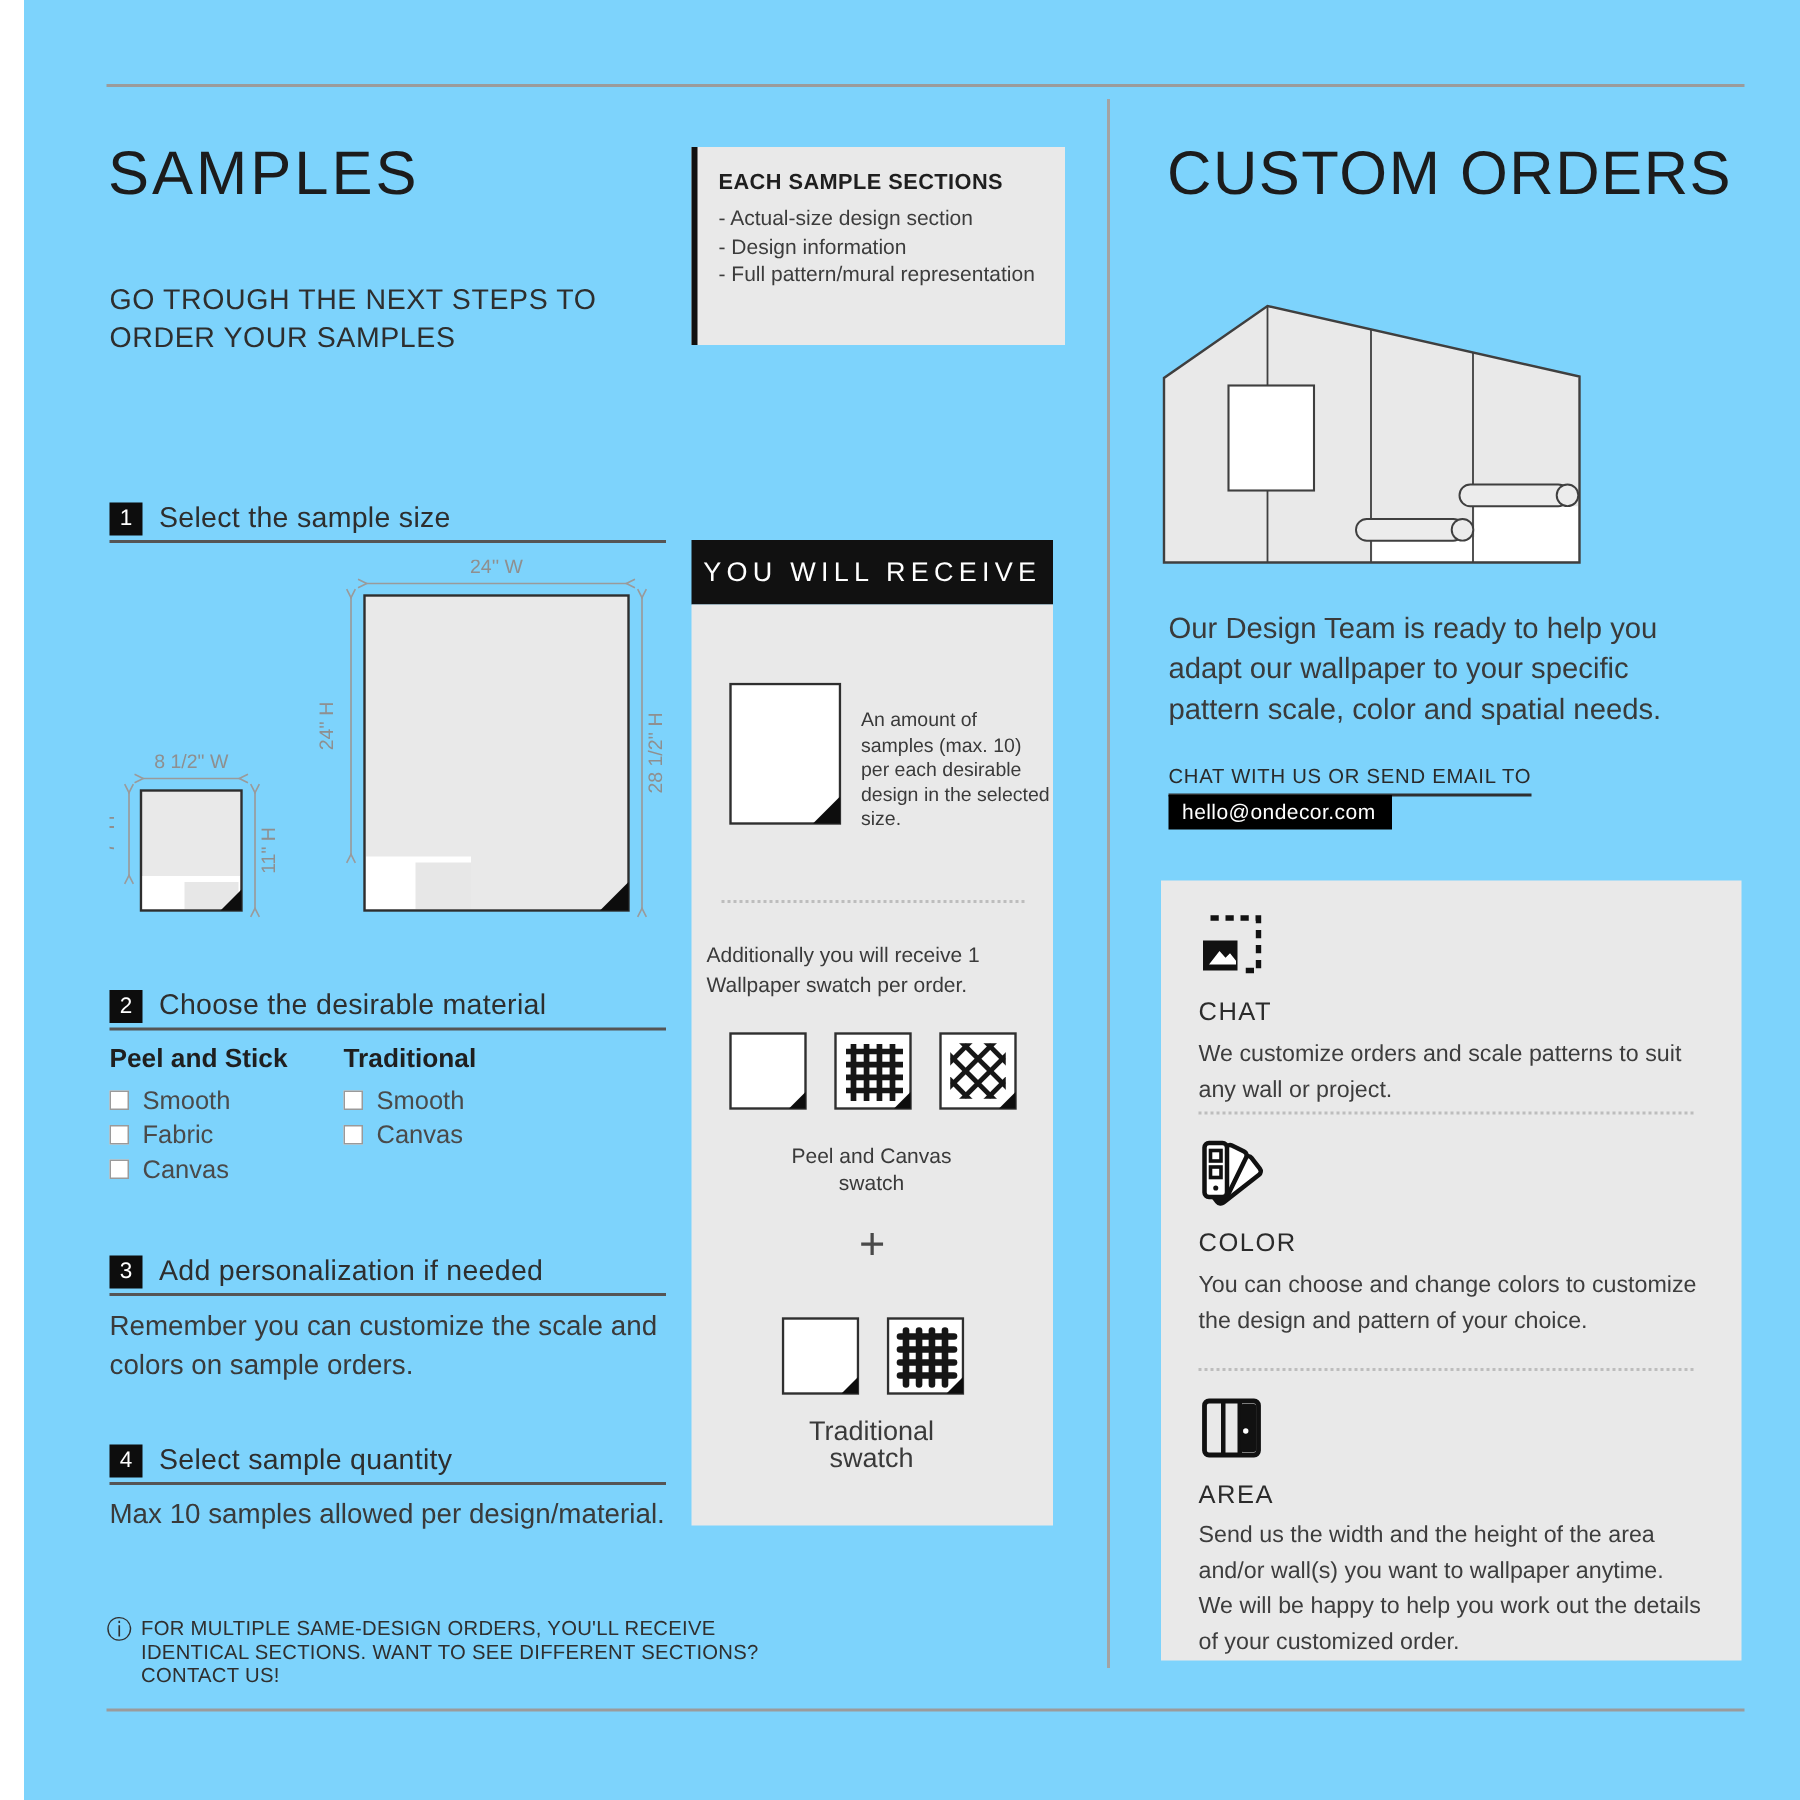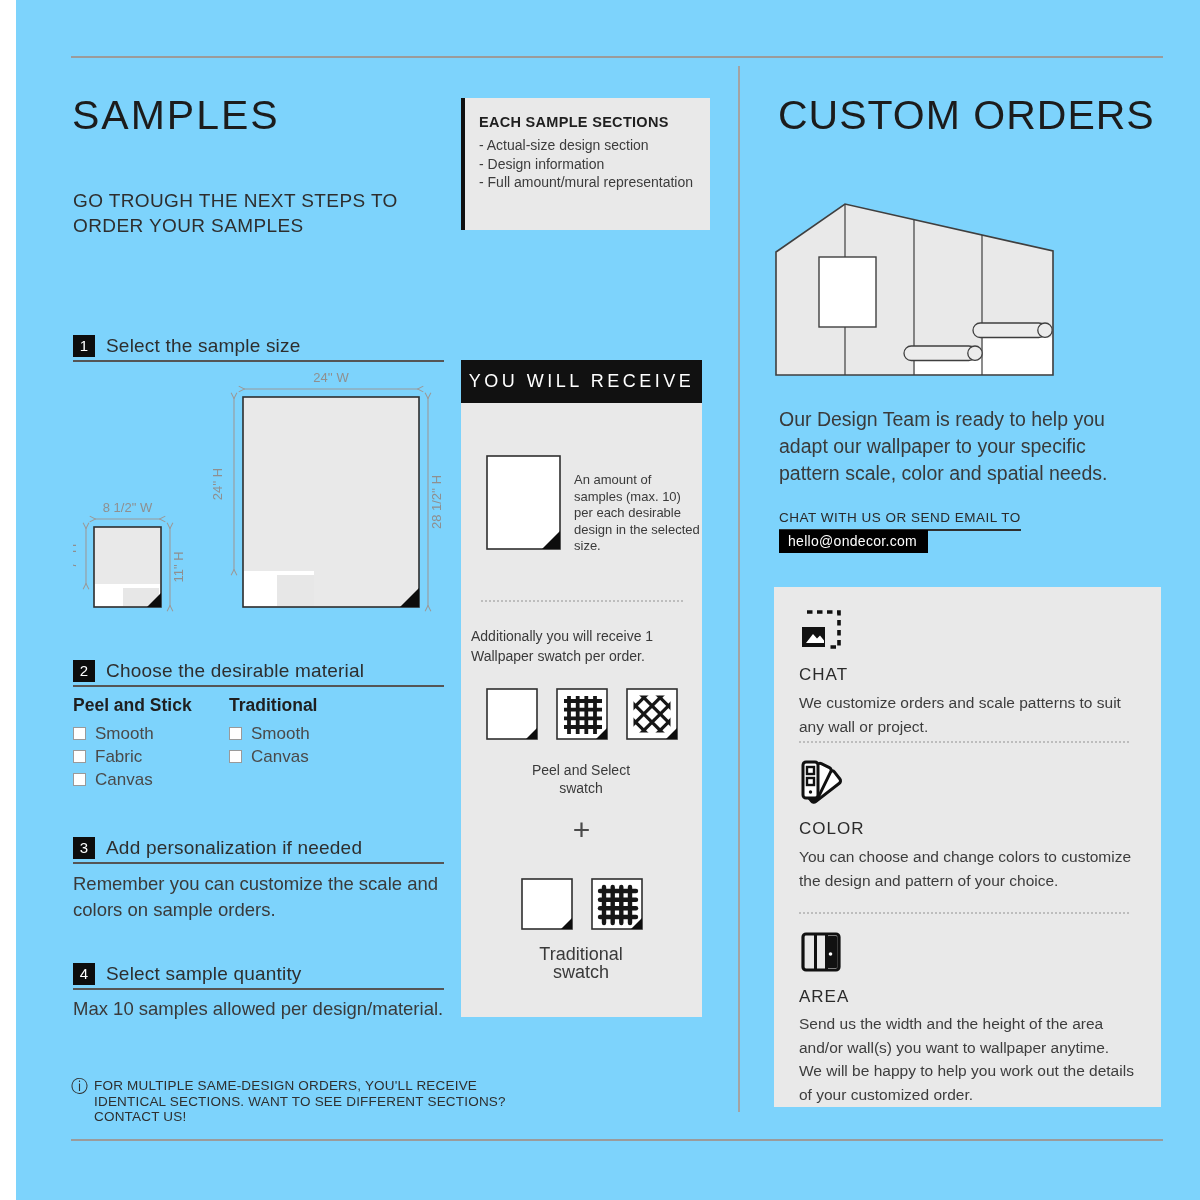--- a/index.html
+++ b/index.html
@@ -81,21 +81,21 @@
   <div id="rule-bottom" class="rule"></div>
   <div id="v-divider"></div>
 
   <div id="samples-title" class="abs big-title">SAMPLES</div>
   <div id="samples-subtitle" class="abs">GO TROUGH THE NEXT STEPS TO ORDER YOUR SAMPLES</div>
 
   <div id="includes-box" class="abs">
     <div class="t">EACH SAMPLE SECTIONS</div>
     <div class="i">Actual-size design section</div>
     <div class="i">Design information</div>
-    <div class="i">Full amount/mural representation</div>
+    <div class="i">Full pattern/mural representation</div>
   </div>
 
   <div id="step1" class="step">
     <span class="step-num">1</span><span class="step-title">Select the sample size</span>
   </div>
 
   <svg class="abs" id="size-diagram" style="left:57px;top:373px;" width="371" height="247" viewBox="0 0 371 247">
     <defs>
       <marker id="arr" viewBox="0 0 8 8" refX="1.5" refY="4" markerWidth="7" markerHeight="7" orient="auto-start-reverse">
         <path d="M7,1 L1,4 L7,7" fill="none" stroke="#9a9a9a" stroke-width="1.1"></path>
@@ -202,21 +202,21 @@
           <line x1="31.8" y1="-6" x2="31.8" y2="58"></line>
             <line x1="43.3" y1="-6" x2="43.3" y2="58"></line>
           <line x1="-6" y1="8.7" x2="58" y2="8.7"></line>
             <line x1="-6" y1="20.2" x2="58" y2="20.2"></line>
           <line x1="-6" y1="31.8" x2="58" y2="31.8"></line>
             <line x1="-6" y1="43.3" x2="58" y2="43.3"></line>
         </g>
       </g>
       <polygon points="51,51 40,51 51,40" fill="#0d0d0d"></polygon>
     </svg>
-    <div id="peel-label">Peel and Select swatch</div>
+    <div id="peel-label">Peel and Canvas swatch</div>
 
     <div id="plus-sign">+</div>
 
     <svg id="sw4" class="swatch" viewBox="0 0 52 52">
       <rect x="1" y="1" width="50" height="50" fill="#fff" stroke="#2f2f2f" stroke-width="1.6"></rect>
       <polygon points="51,51 40,51 51,40" fill="#0d0d0d"></polygon>
     </svg>
     <svg id="sw5" class="swatch" viewBox="0 0 52 52">
       <rect x="1" y="1" width="50" height="50" fill="#fff" stroke="#2f2f2f" stroke-width="1.6"></rect>
       <g stroke="#161616" stroke-width="4.4" stroke-linecap="round">

